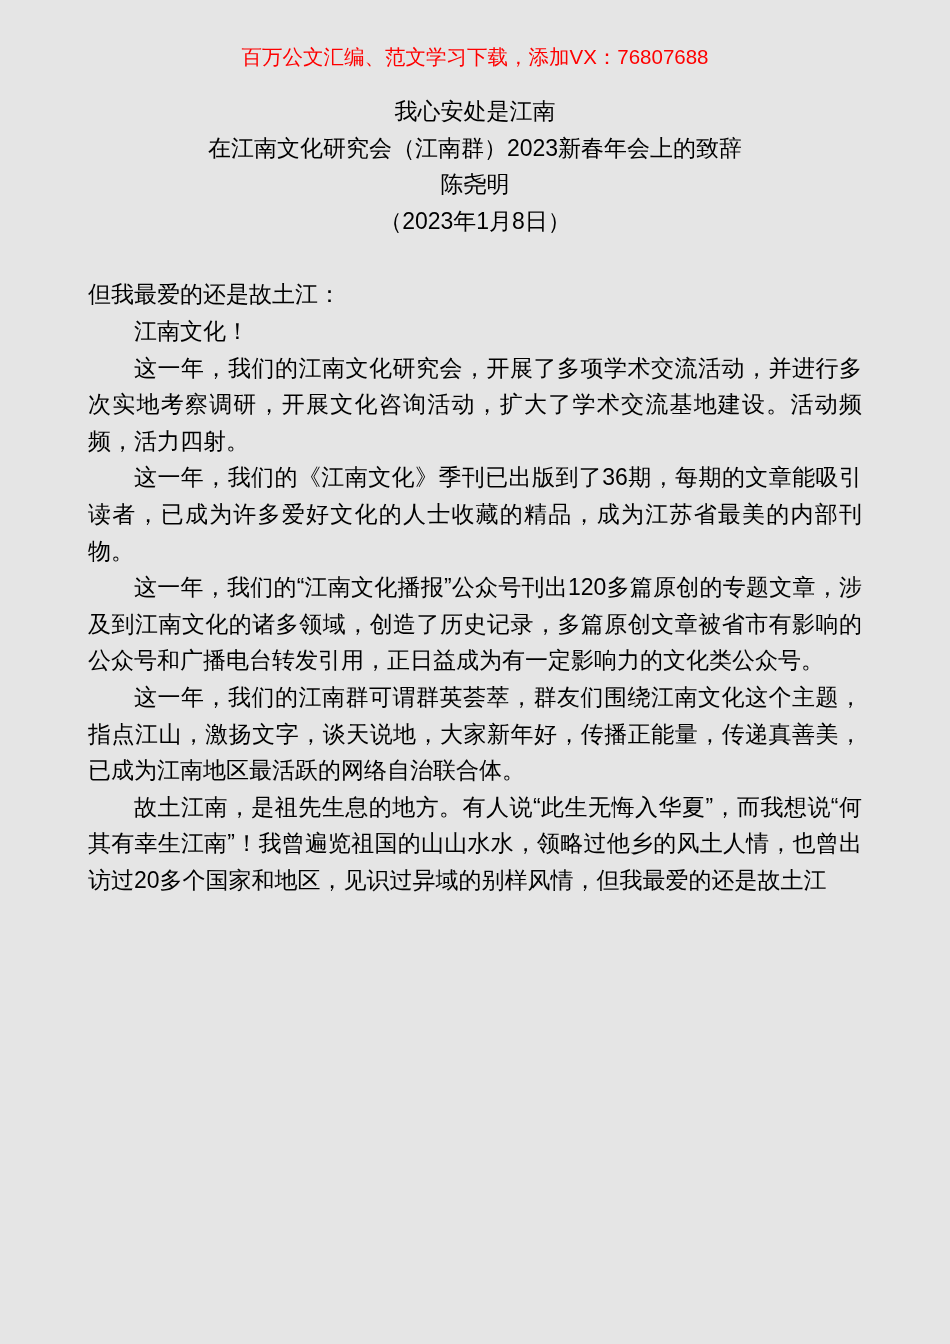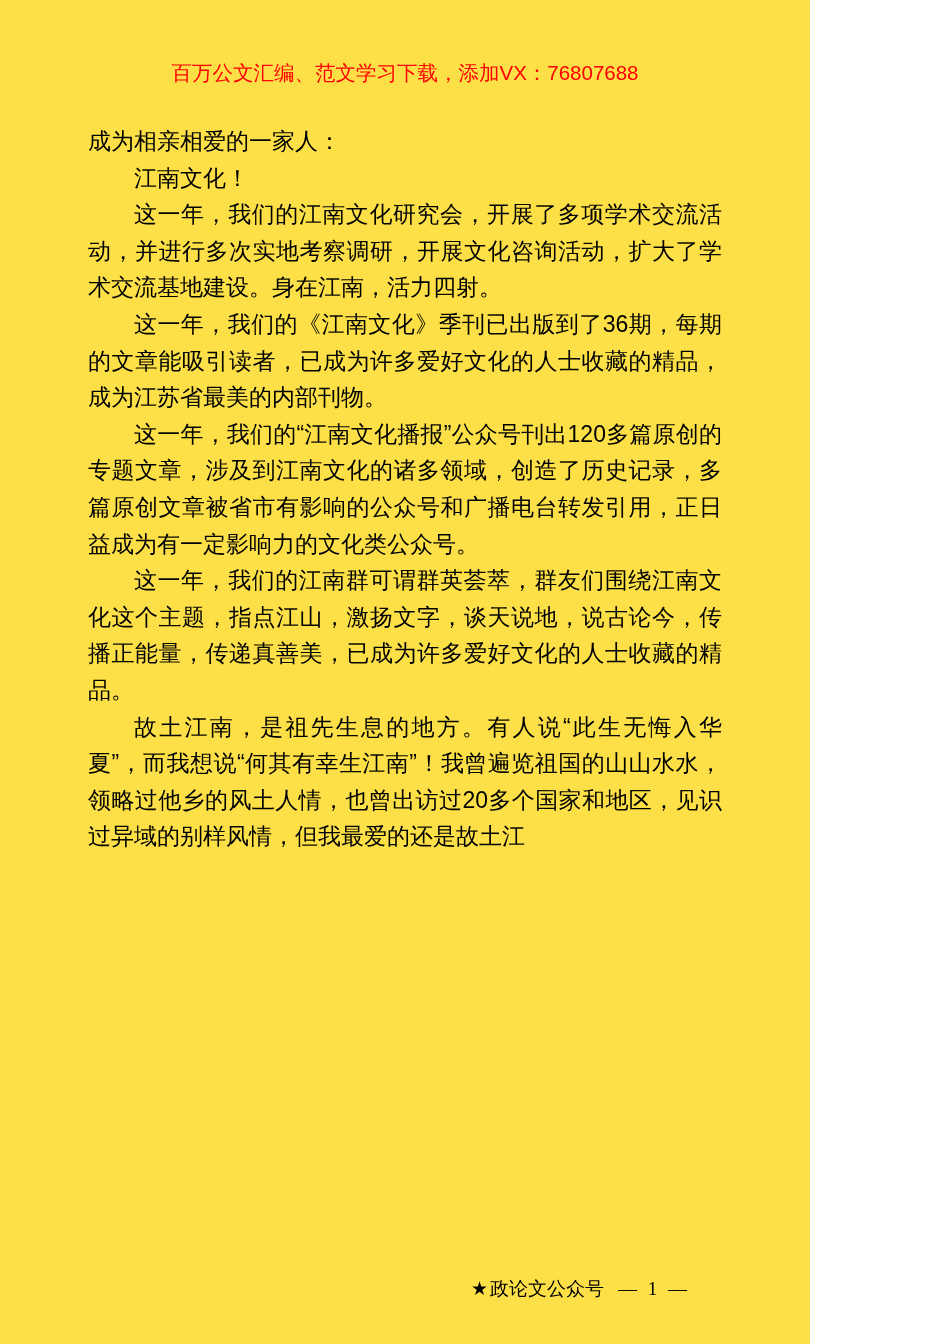--- a/index.html
+++ b/index.html
@@ -3,24 +3,24 @@
 <meta charset="utf-8">
 <style>
   html, body { margin: 0; padding: 0; background: #ffffff; }
   body {
     width: 950px; height: 1344px;
     font-family: "Liberation Sans", "DejaVu Sans", sans-serif;
     color: #000000;
   }
   .page {
     position: relative;
-    width: 810px; height: 1344px;
+    width: 950px; height: 1344px;
     box-sizing: border-box;
-    padding: 16px 88px;
-    background: #fde047;
+    padding: 0 88px;
+    background: #e5e5e5;
     overflow: hidden;
   }
   .notice {
     margin-top: 44px;
     text-align: center;
     color: #fe0000;
     font-size: 20.5px;
     line-height: 26px;
     white-space: nowrap;
   }
@@ -54,28 +54,31 @@
     letter-spacing: 3px;
   }
 </style>
 </head>
 <body>
 
 <div class="page">
 
   <div class="notice">百万公文汇编、范文学习下载，添加VX：76807688</div>
 
+  <div class="titles">
+    <div>我心安处是江南</div>
+    <div>在江南文化研究会（江南群）2023新春年会上的致辞</div>
+    <div>陈尧明</div>
+    <div>（2023年1月8日）</div>
+  </div>
 
   <div class="body-text">
-    <p>成为相亲相爱的一家人：</p>
+    <p>但我最爱的还是故土江：</p>
     <p class="indent">江南文化！</p>
-    <p class="indent">这一年，我们的江南文化研究会，开展了多项学术交流活动，并进行多次实地考察调研，开展文化咨询活动，扩大了学术交流基地建设。身在江南，活力四射。</p>
+    <p class="indent">这一年，我们的江南文化研究会，开展了多项学术交流活动，并进行多次实地考察调研，开展文化咨询活动，扩大了学术交流基地建设。活动频频，活力四射。</p>
     <p class="indent">这一年，我们的《江南文化》季刊已出版到了36期，每期的文章能吸引读者，已成为许多爱好文化的人士收藏的精品，成为江苏省最美的内部刊物。</p>
     <p class="indent">这一年，我们的“江南文化播报”公众号刊出120多篇原创的专题文章，涉及到江南文化的诸多领域，创造了历史记录，多篇原创文章被省市有影响的公众号和广播电台转发引用，正日益成为有一定影响力的文化类公众号。</p>
-    <p class="indent">这一年，我们的江南群可谓群英荟萃，群友们围绕江南文化这个主题，指点江山，激扬文字，谈天说地，说古论今，传播正能量，传递真善美，已成为许多爱好文化的人士收藏的精品。</p>
+    <p class="indent">这一年，我们的江南群可谓群英荟萃，群友们围绕江南文化这个主题，指点江山，激扬文字，谈天说地，大家新年好，传播正能量，传递真善美，已成为江南地区最活跃的网络自治联合体。</p>
     <p class="indent">故土江南，是祖先生息的地方。有人说“此生无悔入华夏”，而我想说“何其有幸生江南”！我曾遍览祖国的山山水水，领略过他乡的风土人情，也曾出访过20多个国家和地区，见识过异域的别样风情，但我最爱的还是故土江</p>
   </div>
 
-  <div class="footer">
-    <span class="star">★</span><span>政论文公众号</span><span class="page-num">— 1 —</span>
-  </div>
 
 </div>
 
 </body></html>

